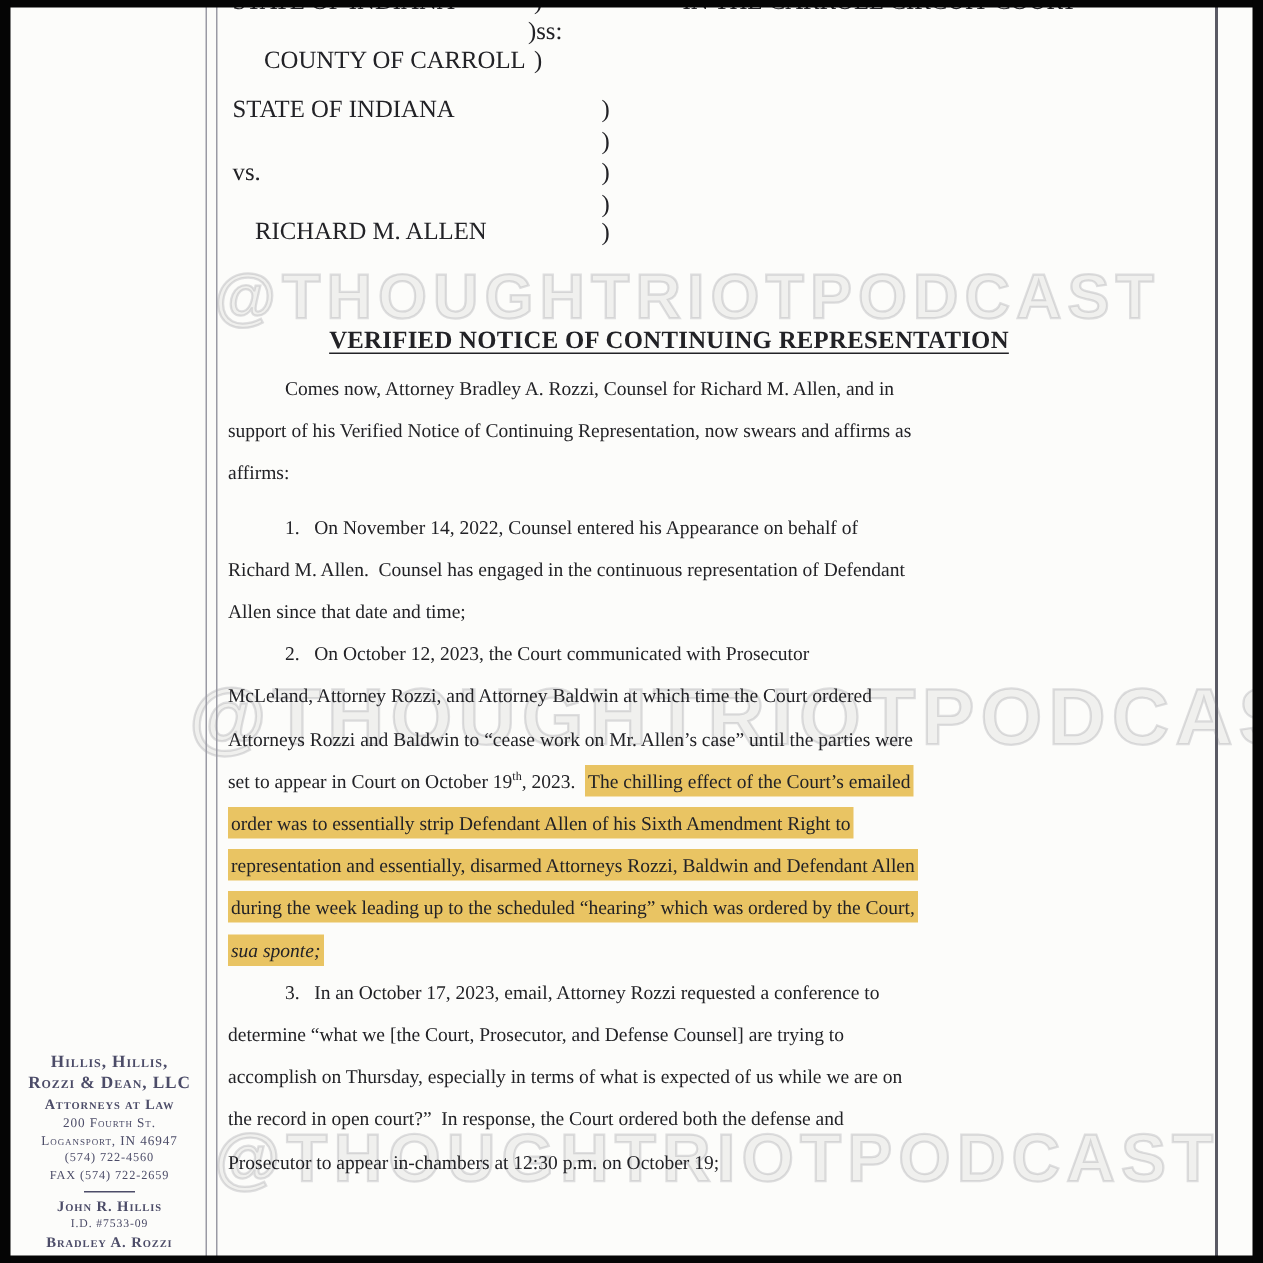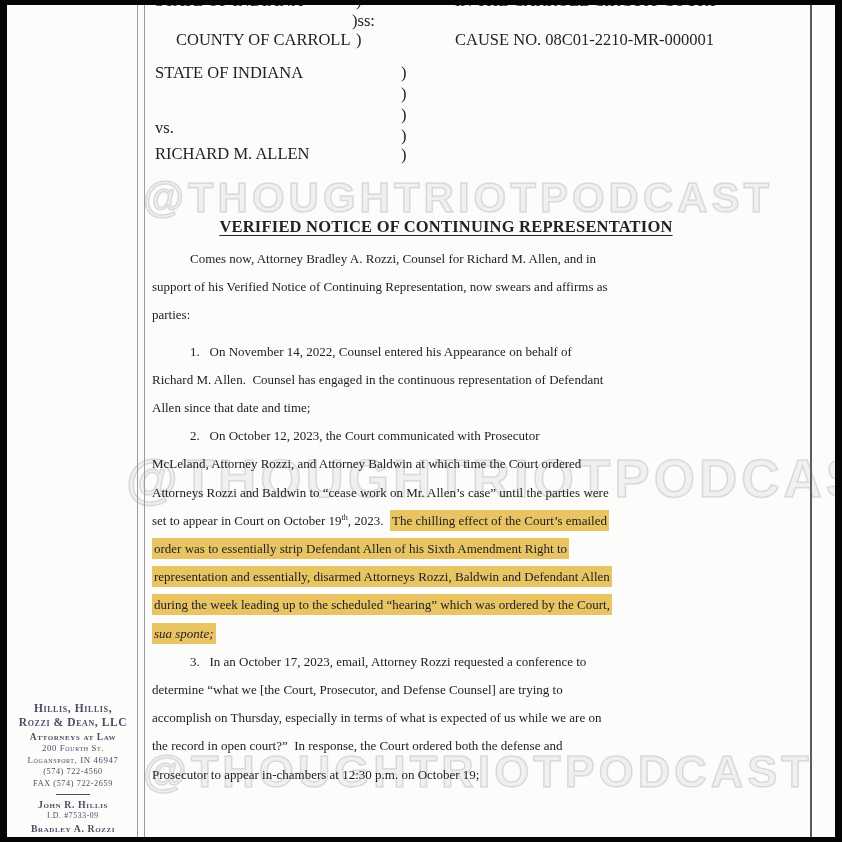--- a/index.html
+++ b/index.html
@@ -90,37 +90,36 @@
   <div class="wm wm1">@THOUGHTRIOTPODCAST</div>
   <div class="wm wm2">@THOUGHTRIOTPODCAST</div>
   <div class="wm wm3">@THOUGHTRIOTPODCAST</div>
 
   <span class="cap" style="left:155px; top:-9px;">STATE OF INDIANA</span>
   <span class="cap" style="left:356px; top:-9px;">)</span>
   <span class="cap" style="left:455px; top:-9px;">IN THE CARROLL CIRCUIT COURT</span>
   <span class="cap" style="left:352px; top:11px;">)ss:</span>
   <span class="cap" style="left:155px; top:30px;margin-left:21px;">COUNTY OF CARROLL</span>
   <span class="cap" style="left:356px; top:30px;">)</span>
-  <span class="cap" style="left:455px; top:30px;">CAUSE NO. 08C01-2210-MR-000001</span>
 
   <span class="cap" style="left:155px; top:63px;">STATE OF INDIANA</span>
-  <span class="cap" style="left:155px; top:118px;">vs.</span>
-  <span class="cap" style="left:155px; top:144px;">RICHARD M. ALLEN</span>
+  <span class="cap" style="left:155px; top:105px;">vs.</span>
+  <span class="cap" style="left:170px; top:144px;">RICHARD M. ALLEN</span>
   <span class="cap" style="left:401px; top:63px;">)</span>
   <span class="cap" style="left:401px; top:84px;">)</span>
   <span class="cap" style="left:401px; top:105px;">)</span>
   <span class="cap" style="left:401px; top:126px;">)</span>
   <span class="cap" style="left:401px; top:145px;">)</span>
 
   <div class="title">VERIFIED NOTICE OF CONTINUING REPRESENTATION</div>
 
   <div class="body-col">
     <div class="line indent">Comes now, Attorney Bradley A. Rozzi, Counsel for Richard M. Allen, and in</div>
     <div class="line">support of his Verified Notice of Continuing Representation, now swears and affirms as</div>
-    <div class="line">parties:</div>
+    <div class="line">affirms:</div>
 
     <div class="line indent p-gap">1.   On November 14, 2022, Counsel entered his Appearance on behalf of</div>
     <div class="line">Richard M. Allen.  Counsel has engaged in the continuous representation of Defendant</div>
     <div class="line">Allen since that date and time;</div>
 
     <div class="line indent">2.   On October 12, 2023, the Court communicated with Prosecutor</div>
     <div class="line">McLeland, Attorney Rozzi, and Attorney Baldwin at which time the Court ordered</div>
     <div class="line">Attorneys Rozzi and Baldwin to “cease work on Mr. Allen’s case” until the parties were</div>
     <div class="line"><span>set to appear in Court on October 19</span><sup>th</sup><span>, 2023.  </span><span class="hl">The chilling effect of the Court’s emailed</span></div>
     <div class="line"><span class="hl">order was to essentially strip Defendant Allen of his Sixth Amendment Right to</span></div>

